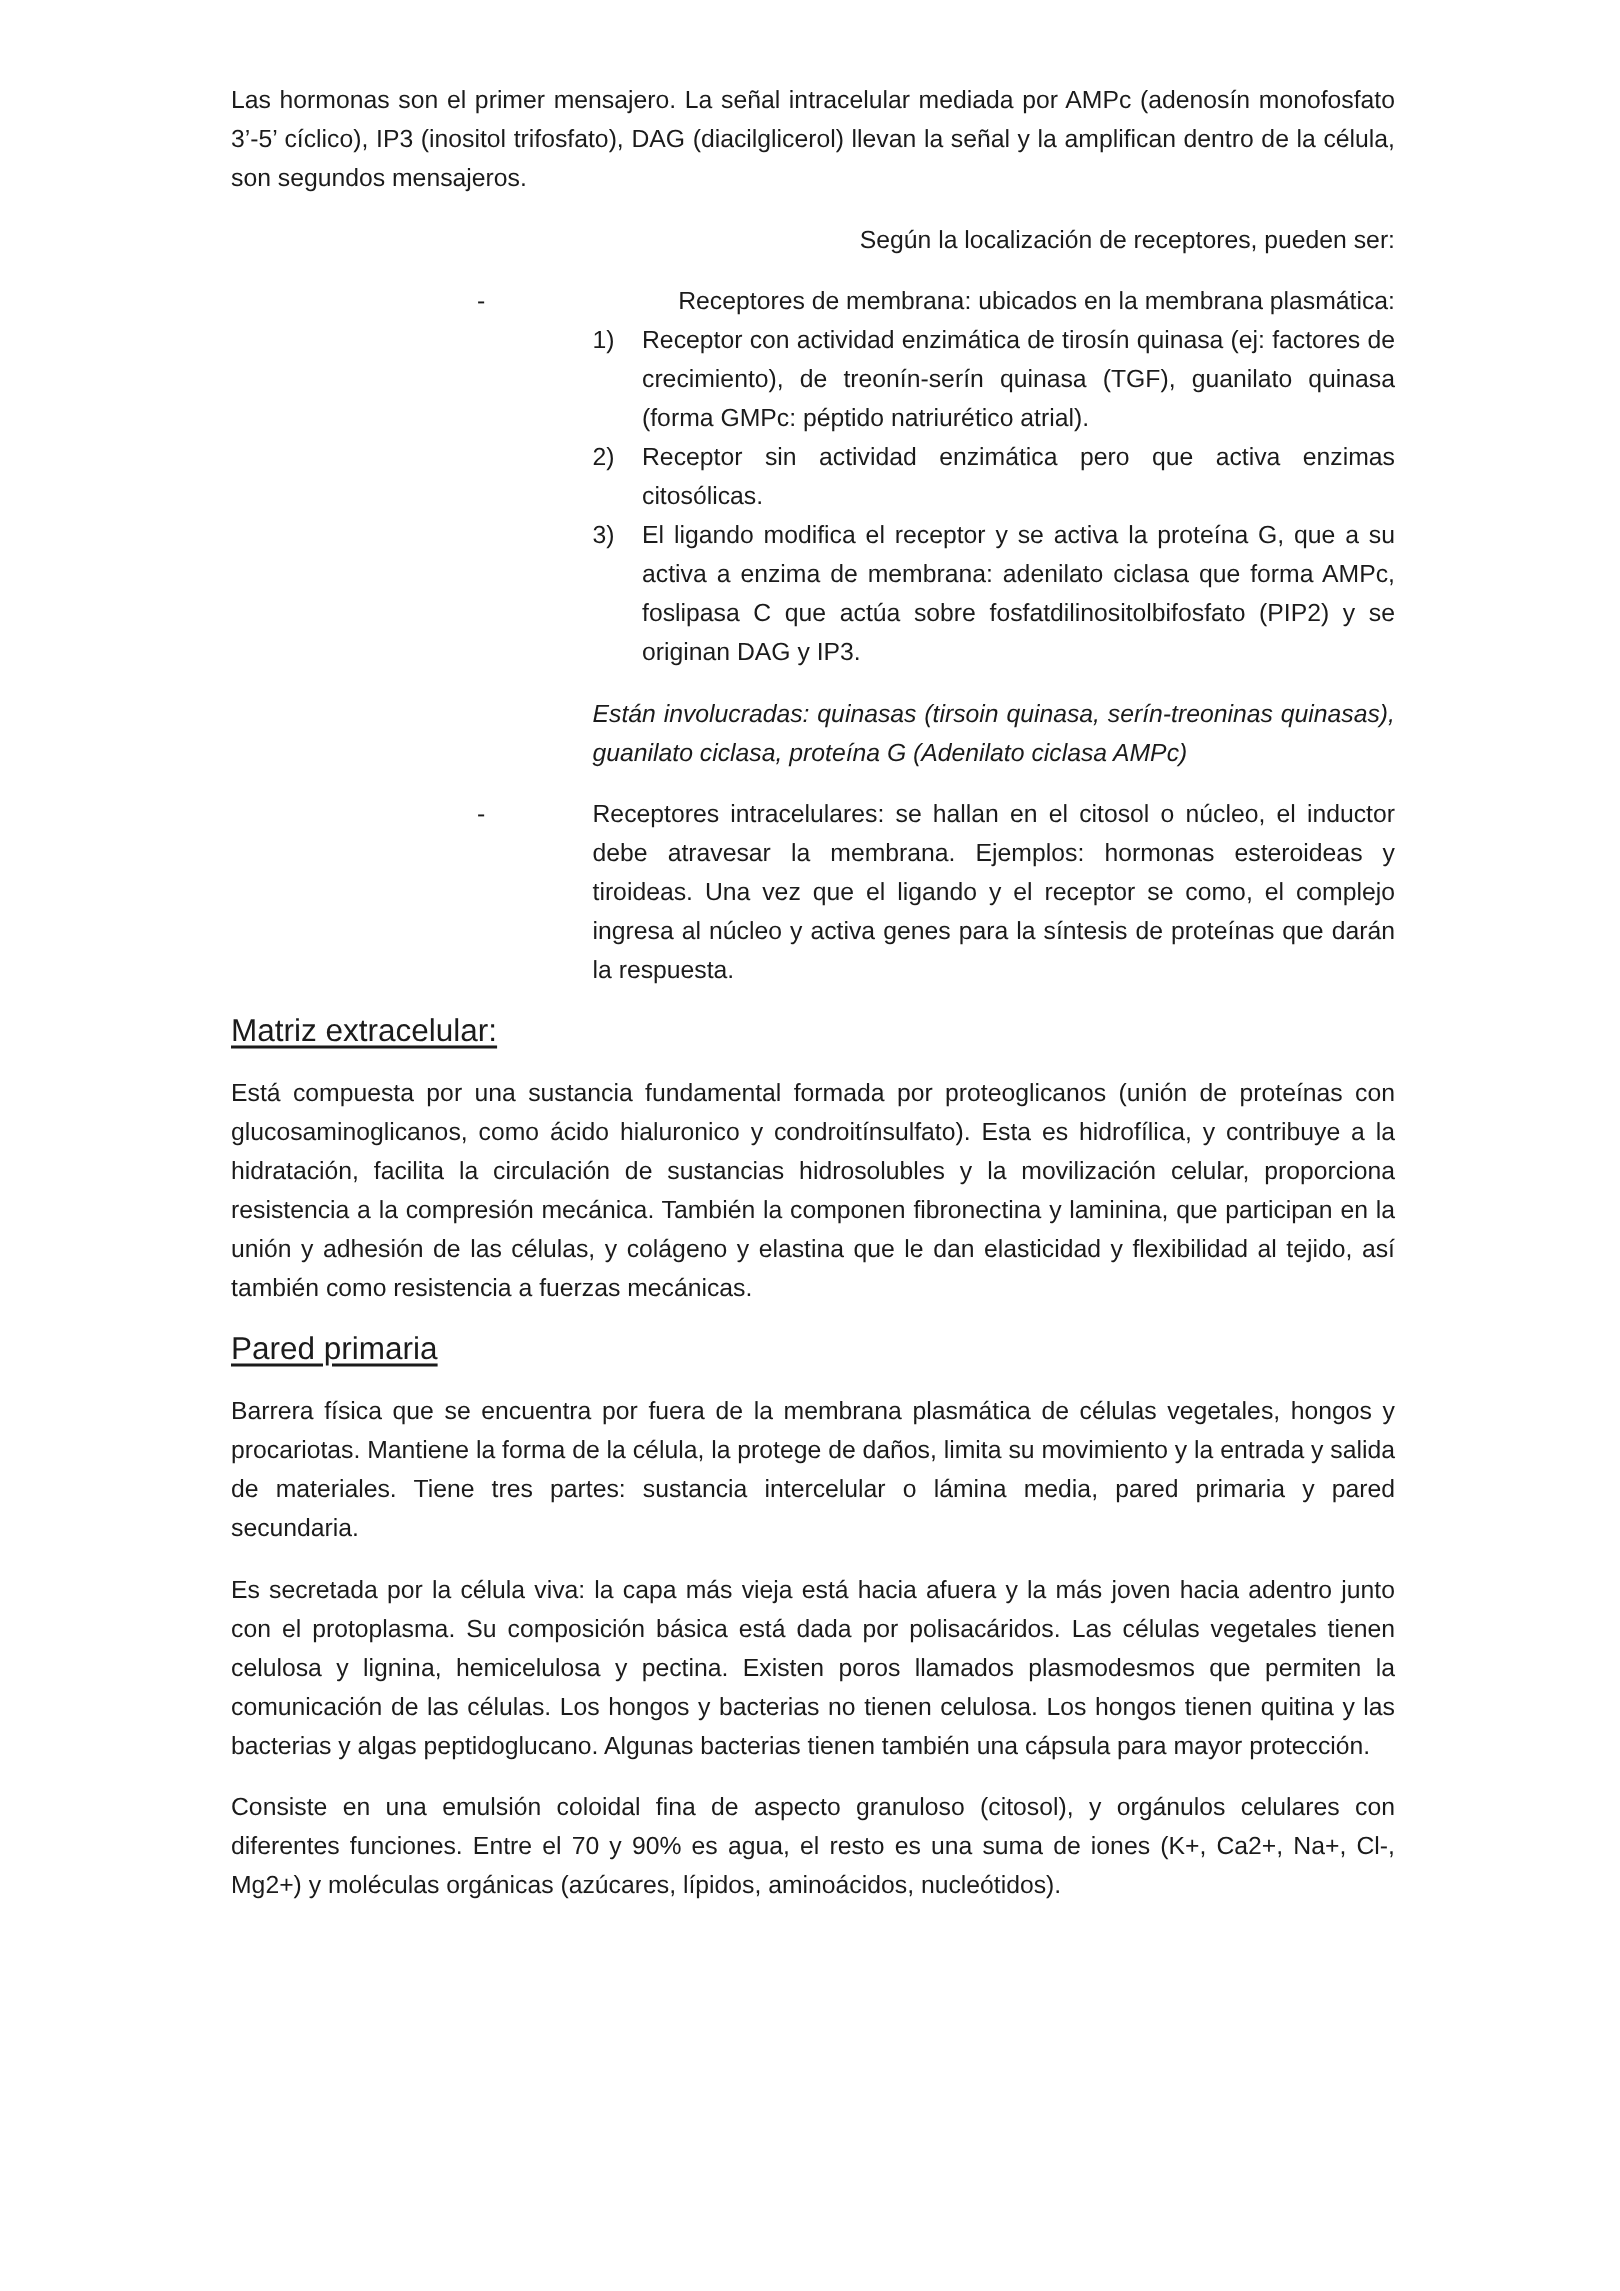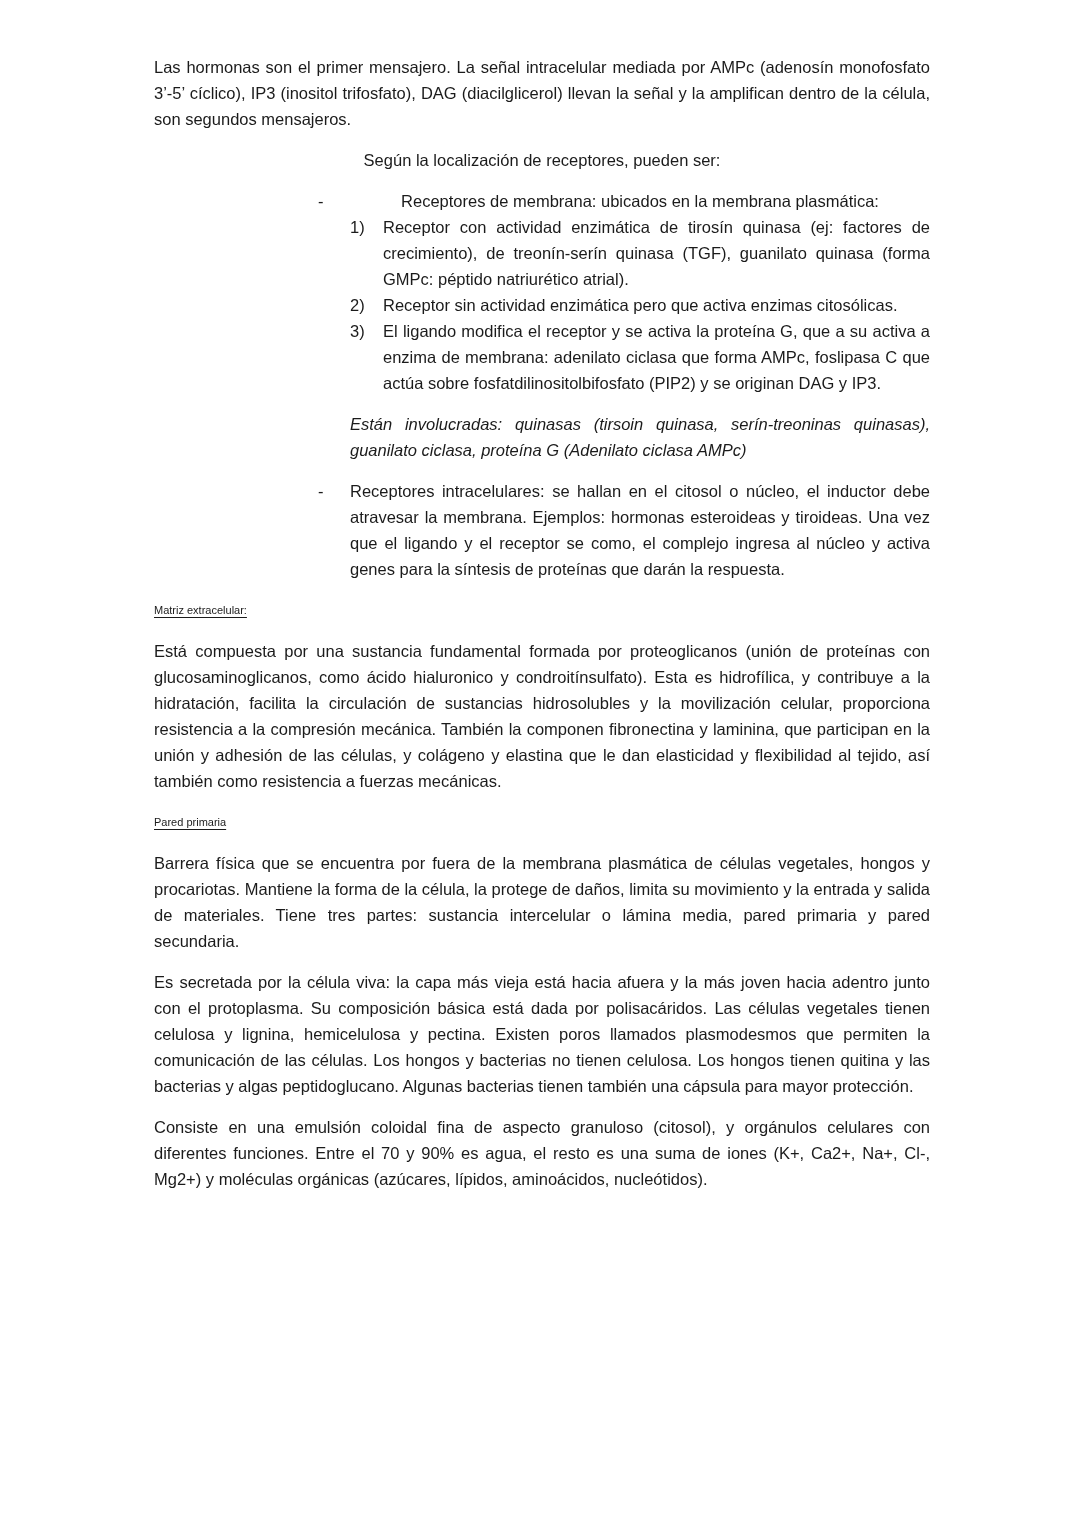--- a/index.html
+++ b/index.html
@@ -15,48 +15,48 @@
     width: 1080px;
     min-height: 1527px;
     padding: 54px 150px 40px 154px;
     font-size: 16.5px;
     line-height: 26px;
   }
   .para {
     text-align: justify;
     margin-bottom: 15px;
   }
-  .para.left { text-align: center; }
+  .para.left { text-align: right; }
   .para.tight { margin-bottom: 0; }
 
   
   .bullet-row {
     display: flex;
     margin-left: 164px;
     margin-bottom: 15px;
   }
   .bullet-row > .marker {
     flex: 0 0 32px;
     width: 32px;
     text-align: left;
   }
-  .bullet-row > .body { flex: 1; min-width: 0; }
+  .bullet-row > .body { flex: 1; min-width: 0; margin-left: 45px; }
 
   .num-row { display: flex; }
   .num-row > .marker {
     flex: 0 0 33px;
     width: 33px;
     text-align: left;
   }
   .num-row > .body { flex: 1; min-width: 0; }
 
   .note { margin-top: 15px; margin-bottom: 0; font-style: italic; }
 
   .heading {
-    font-size: 11px;
+    font-size: 21px;
     font-weight: normal;
     text-decoration: underline;
     text-underline-offset: 3px;
     margin-bottom: 15px;
     text-align: left;
   }
 </style>
 </head>
 <body>
 

